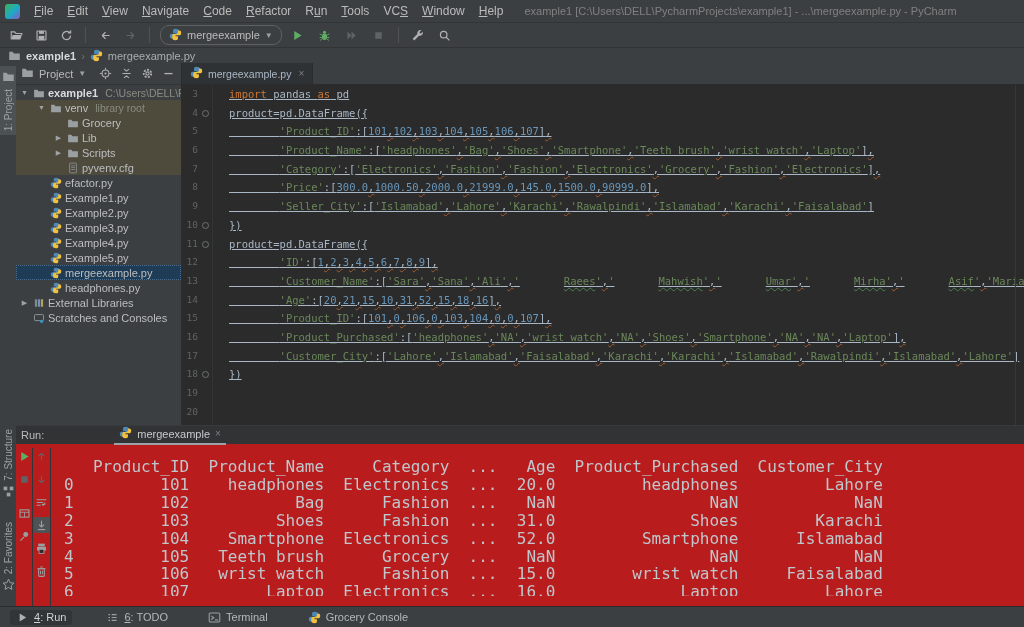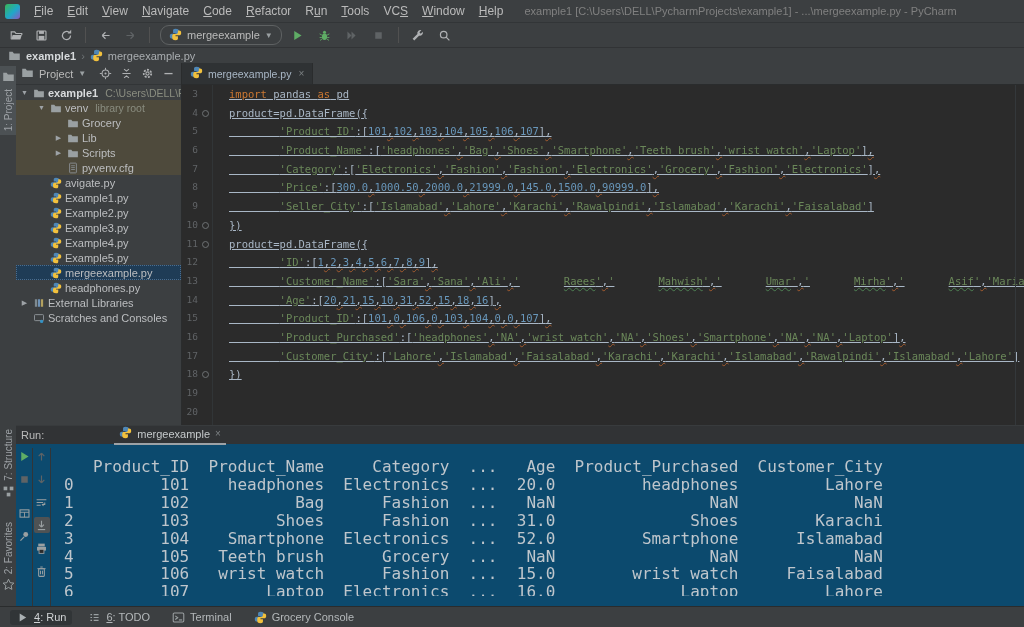--- a/index.html
+++ b/index.html
@@ -70,41 +70,41 @@
   .fm{position:absolute;right:3px;top:6px;width:5px;height:5px;border:1px solid #6e7274;border-radius:50%;}
   .ct{padding-left:16px;flex:none;text-decoration:underline;}
   .kw{color:#cc7832;}.str{color:#6a8759;}.num{color:#6897bb;}
   .comma{text-decoration-line:underline;text-decoration-style:wavy;text-decoration-color:#a35b2e;
          text-decoration-thickness:1px;text-underline-offset:2px;}
   .typo{text-decoration-line:underline;text-decoration-style:wavy;text-decoration-color:#4e8052;
         text-decoration-thickness:1px;text-underline-offset:2px;padding-left:44px;}
   .mline{position:absolute;left:833px;top:0;bottom:0;width:1px;background:#34383b;}
 
   
-  .runp{position:absolute;left:16px;top:425px;right:0;bottom:20px;background:#0c4a6e;
+  .runp{position:absolute;left:16px;top:425px;right:0;bottom:20px;background:#b91c1c;
         border-top:1px solid #383b3d;}
   .run-h{height:18px;display:flex;align-items:center;padding-left:5px;background:#313335;
          font-size:11px;color:#bbbbbb;}
   .rtab{margin-left:70px;display:flex;align-items:center;gap:5px;padding:0 5px 1px 5px;height:17px;
         border-bottom:2px solid #9da2a6;color:#c6cacc;}
   .rtab .x{color:#7c8083;font-size:10px;}
   .run-body{position:absolute;top:19px;left:0;right:0;bottom:0;}
   .rcol{position:absolute;top:3px;bottom:0;display:flex;flex-direction:column;align-items:center;gap:7px;}
   .rcol1{left:0;width:16px;border-right:1px solid #323537;}
   .rcol2{left:17px;width:17px;border-right:1px solid #323537;}
   .rbtn{width:16px;height:16px;display:flex;align-items:center;justify-content:center;border-radius:2px;}
   .rbtn.active{background:#4e5254;}
   .rgap{height:4px;}
   .console{position:absolute;left:37px;top:0;right:0;bottom:0;margin:11px;padding:2px 0 7px 0;
            font-family:"DejaVu Sans Mono",monospace;font-size:16px;line-height:17.9px;
            color:#bfc6cc;white-space:pre;overflow:hidden;}
 
   
   .statusbar{position:absolute;left:0;right:0;bottom:0;height:20px;background:#3c3f41;
-             border-top:1px solid #2a2c2d;display:flex;align-items:center;gap:10px;
+             border-top:1px solid #2a2c2d;display:flex;align-items:center;gap:28px;
              padding-left:10px;font-size:11px;color:#b4b8ba;}
   .sb-item{display:flex;align-items:center;gap:5px;padding:1px 6px;border-radius:3px;white-space:nowrap;}
   .sb-item.active{background:#313537;color:#d0d3d5;}
 </style>
 </head>
 <body>
 
 <div class="window">
 
   <div class="menubar">
@@ -373,21 +373,21 @@
           <span class="tlabel">pyvenv.cfg</span>
         </div>
         <div class="trow" style="padding-left:20px">
           <span class="arrow"></span>
           <span class="ic">
             <svg width="13" height="13" viewBox="0 0 16 16" xmlns="http://www.w3.org/2000/svg">
               <path fill="#4f87b6" d="M8 1C5 1 5 2.5 5 3.5V6h3v1H3.5C2 7 1 8 1 10s1 3 2.5 3H5v-2c0-1.5 1-2.5 2.5-2.5H10c1 0 2-.8 2-2V3.5C12 2 11 1 8 1z"></path>
               <path fill="#f2c13d" d="M8 15c3 0 3-1.5 3-2.5V10H8V9h4.5c1.5 0 2.5-1 2.5-3s-1-3-2.5-3H11v2c0 1.5-1 2.5-2.5 2.5H6c-1 0-2 .8-2 2v2.5C4 14 5 15 8 15z"></path>
             </svg>
           </span>
-          <span class="tlabel">avigate.py</span>
+          <span class="tlabel">efactor.py</span>
         </div>
         <div class="trow" style="padding-left:20px">
           <span class="arrow"></span>
           <span class="ic">
             <svg width="13" height="13" viewBox="0 0 16 16" xmlns="http://www.w3.org/2000/svg">
               <path fill="#4f87b6" d="M8 1C5 1 5 2.5 5 3.5V6h3v1H3.5C2 7 1 8 1 10s1 3 2.5 3H5v-2c0-1.5 1-2.5 2.5-2.5H10c1 0 2-.8 2-2V3.5C12 2 11 1 8 1z"></path>
               <path fill="#f2c13d" d="M8 15c3 0 3-1.5 3-2.5V10H8V9h4.5c1.5 0 2.5-1 2.5-3s-1-3-2.5-3H11v2c0 1.5-1 2.5-2.5 2.5H6c-1 0-2 .8-2 2v2.5C4 14 5 15 8 15z"></path>
             </svg>
           </span>
           <span class="tlabel">Example1.py</span>

